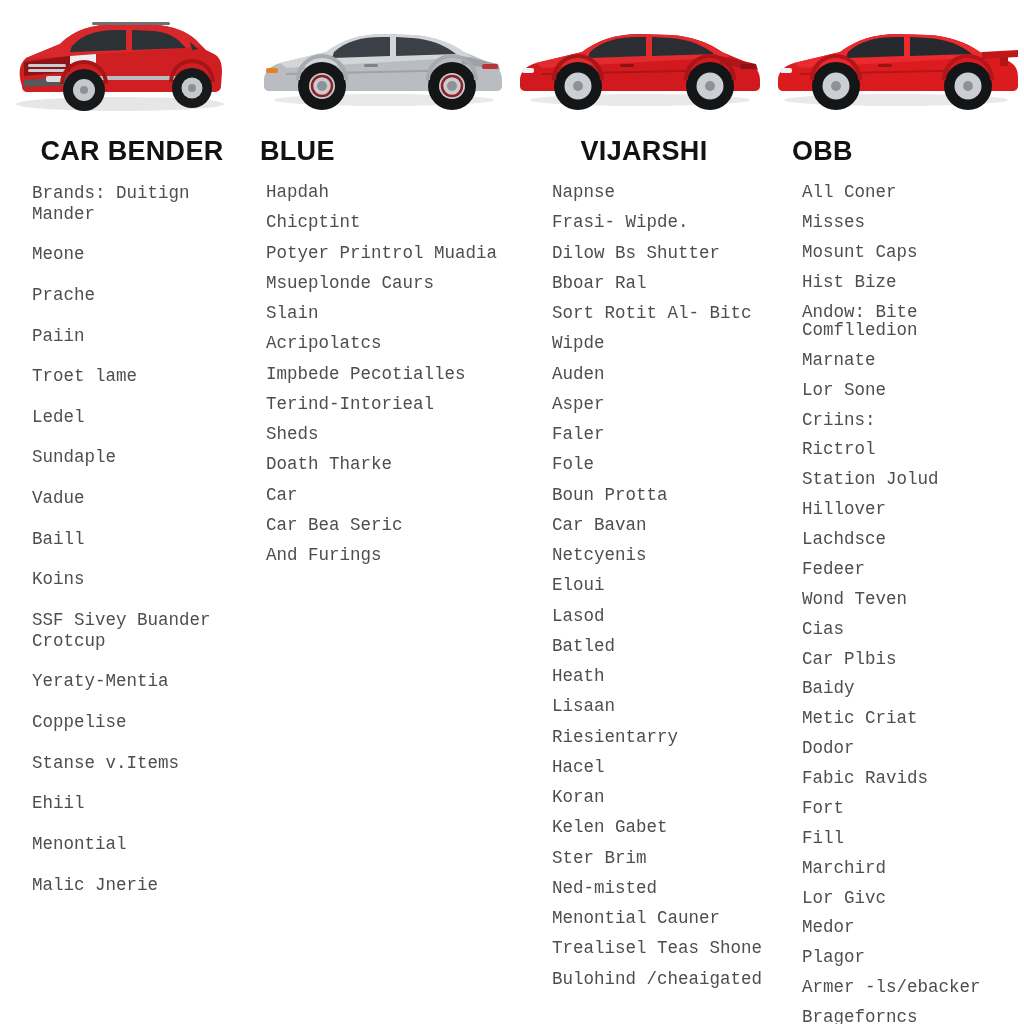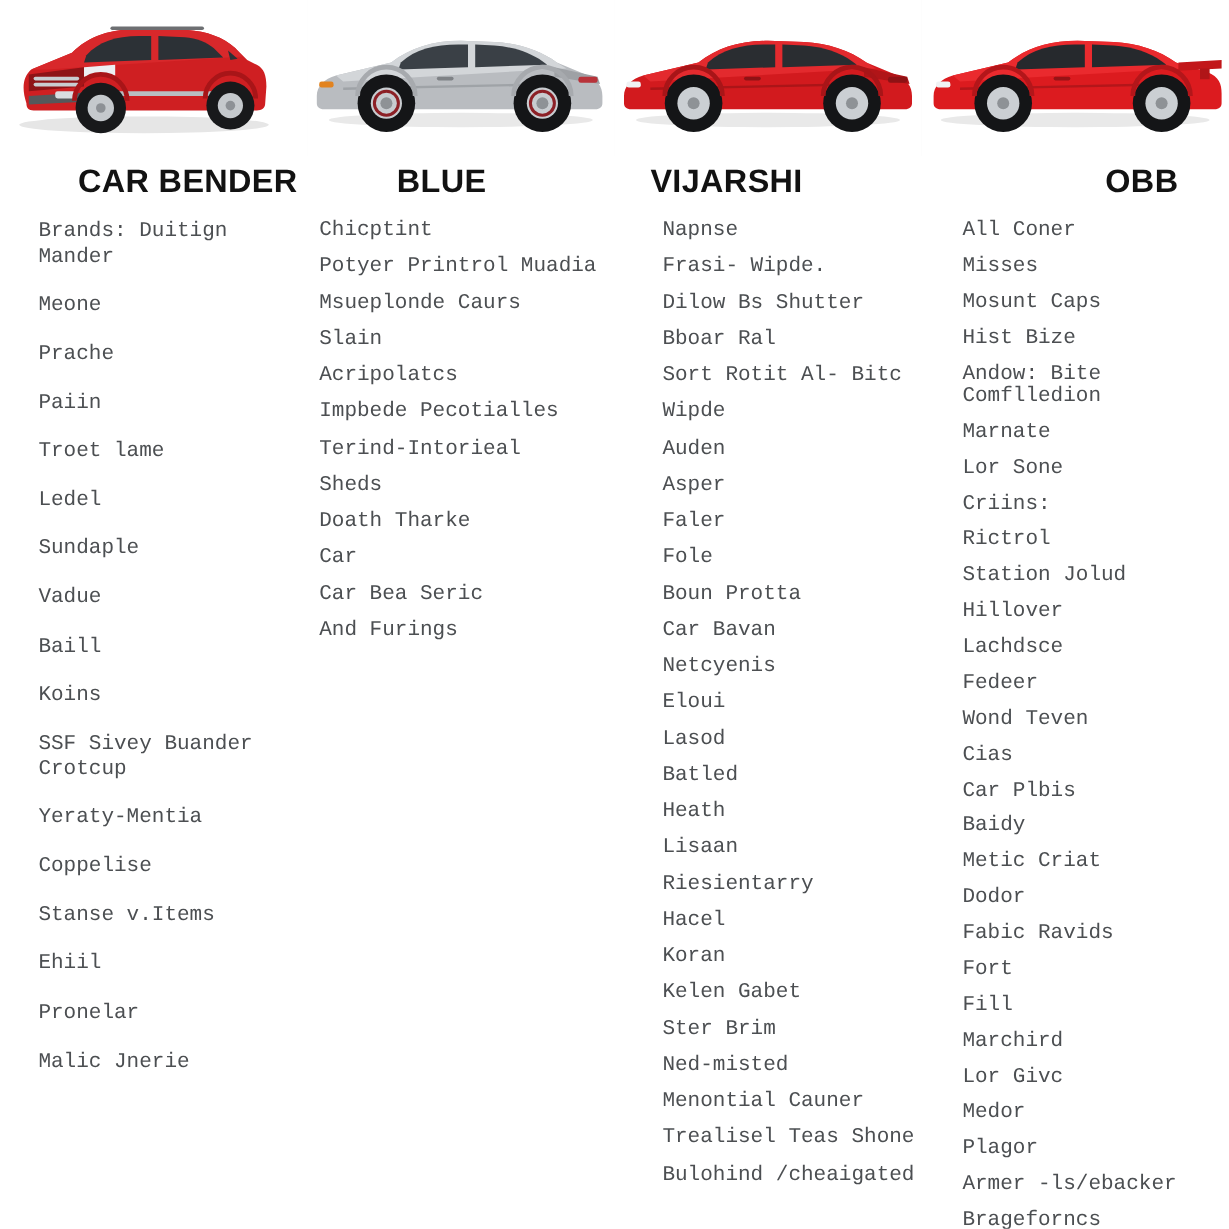--- a/index.html
+++ b/index.html
@@ -49,24 +49,24 @@
 
   .col-title {
     font-weight: 700;
     font-size: 27px;
     letter-spacing: 0.3px;
     color: #121212;
     line-height: 1;
     margin: 0 0 18px 0;
     white-space: nowrap;
   }
-  .col-1 .col-title { text-align: right; padding-left: 2px; }
-  .col-2 .col-title { text-align: center; padding-right: 28px; }
-  .col-3 .col-title { padding-right: 28px; }
-  .col-4 .col-title { text-align: right; padding-right: 36px; }
+  .col-1 .col-title { text-align: center; padding-left: 2px; }
+  .col-2 .col-title { padding-right: 28px; }
+  .col-3 .col-title { text-align: center; padding-right: 28px; }
+  .col-4 .col-title { text-align: left; padding-right: 36px; }
 
   ul.col-list {
     list-style: none;
     margin: 0;
     padding: 0 0 0 18px;
     font-family: Liberation Mono, monospace;
   }
   ul.col-list li {
     color: #4c4f52;
     font-size: 17.5px;
@@ -220,28 +220,29 @@
       <li>Ledel</li>
       <li>Sundaple</li>
       <li>Vadue</li>
       <li>Baill</li>
       <li>Koins</li>
       <li>SSF Sivey Buander Crotcup</li>
       <li>Yeraty-Mentia</li>
       <li>Coppelise</li>
       <li>Stanse v.Items</li>
       <li>Ehiil</li>
-      <li>Pronelar</li>
+      <li>Menontial</li>
       <li>Malic Jnerie</li>
     </ul>
   </div>
 
   <div class="col col-2">
     <h2 class="col-title">BLUE</h2>
     <ul class="col-list">
+      <li>Hapdah</li>
       <li>Chicptint</li>
       <li>Potyer Printrol Muadia</li>
       <li>Msueplonde Caurs</li>
       <li>Slain</li>
       <li>Acripolatcs</li>
       <li>Impbede Pecotialles</li>
       <li>Terind-Intorieal</li>
       <li>Sheds</li>
       <li>Doath Tharke</li>
       <li>Car</li>

